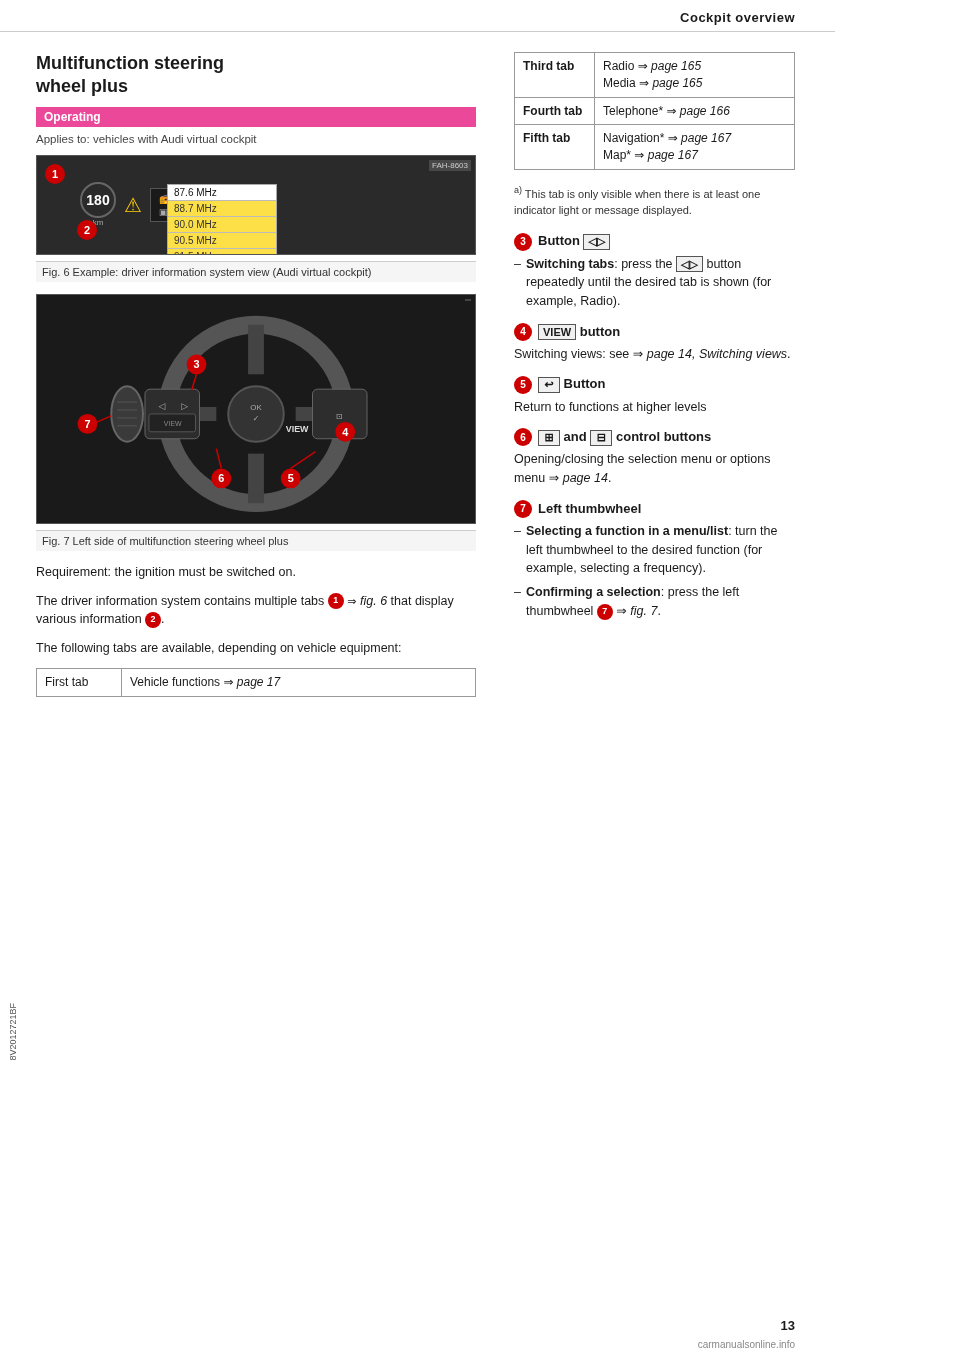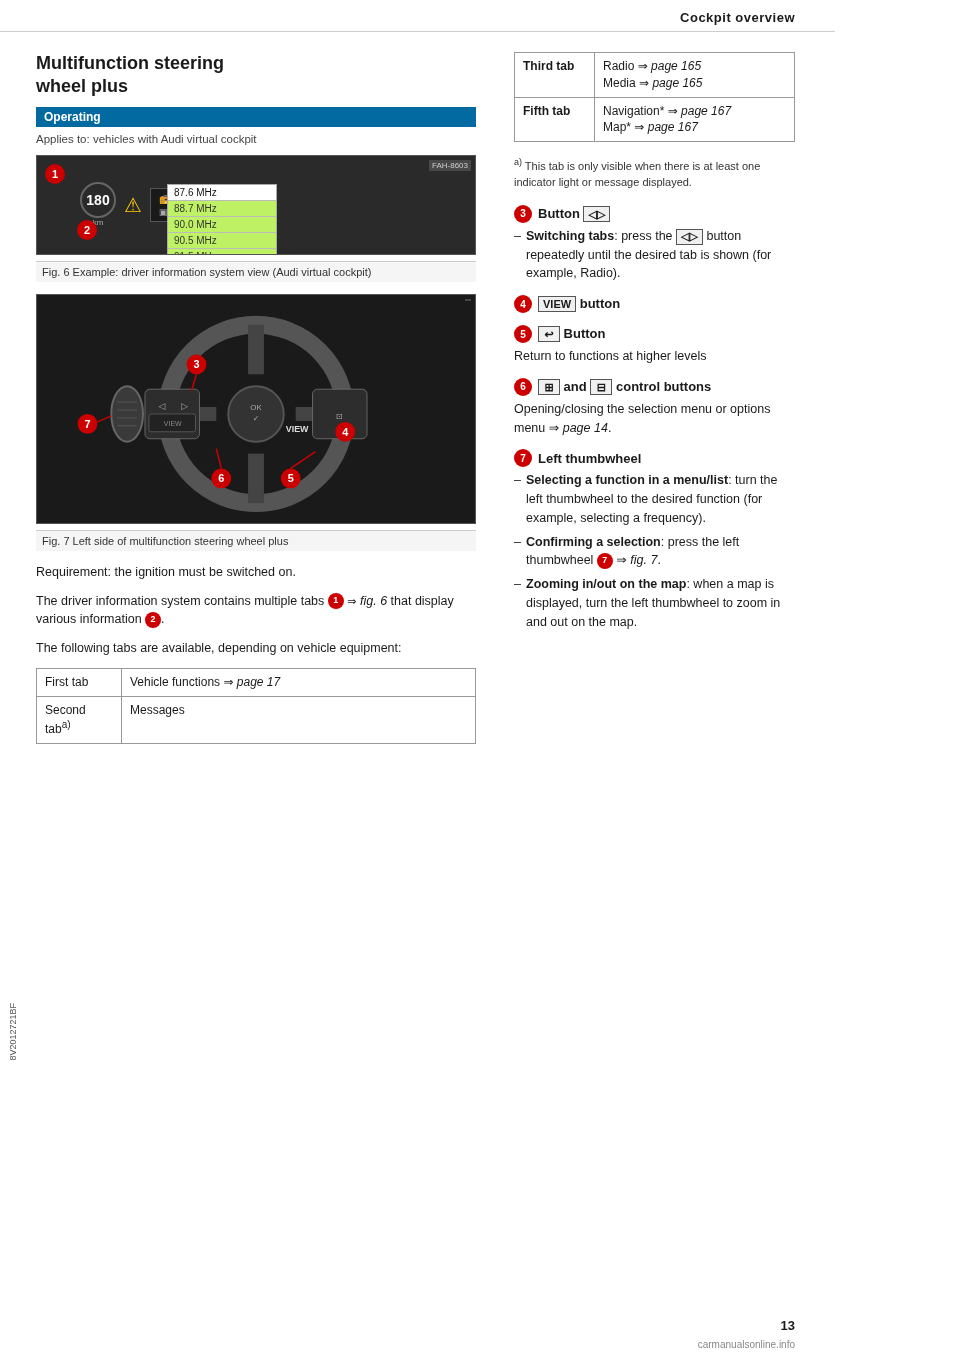--- a/index.html
+++ b/index.html
@@ -56,21 +56,21 @@
     .section-heading {
       font-size: 18px;
       font-weight: bold;
       color: #1a1a1a;
       line-height: 1.3;
       margin-bottom: 8px;
     }
 
     
     .operating-badge {
-      background: #0369a1;
+      background: #ec4899;
       color: #fff;
       font-size: 12px;
       font-weight: bold;
       padding: 3px 8px;
       margin-bottom: 6px;
       display: inline-block;
       width: 100%;
     }
 
     .applies-text {
@@ -340,21 +340,21 @@
                 <span style="color:#66aaff;font-size:10px;">📻</span>
                 <span style="color:#fff;font-size:11px;">87.6M...</span>
               </div>
               <div style="display:flex;align-items:center;gap:6px;">
                 <span style="color:#aaa;font-size:9px;">▣</span>
                 <span style="color:#aaa;font-size:9px;">▣</span>
               </div>
             </div>
           </div>
 
-          <div style="position:absolute;top:28px;left:130px;background:#bef264;border:1px solid #aaa;width:110px;z-index:10;">
+          <div style="position:absolute;top:28px;left:130px;background:#fde047;border:1px solid #aaa;width:110px;z-index:10;">
             <div style="padding:2px 6px;font-size:10px;color:#111;background:#fff;border-bottom:1px solid #bbb;">87.6 MHz</div>
             <div style="padding:2px 6px;font-size:10px;color:#333;border-bottom:1px solid #bbb;">88.7 MHz</div>
             <div style="padding:2px 6px;font-size:10px;color:#333;border-bottom:1px solid #bbb;">90.0 MHz</div>
             <div style="padding:2px 6px;font-size:10px;color:#333;border-bottom:1px solid #bbb;">90.5 MHz</div>
             <div style="padding:2px 6px;font-size:10px;color:#333;border-bottom:1px solid #bbb;">91.5 MHz</div>
 
           </div>
 
           <div style="position:absolute;bottom:14px;left:40px;background:#cc0000;border-radius:50%;width:20px;height:20px;display:flex;align-items:center;justify-content:center;color:#fff;font-size:11px;font-weight:bold;z-index:5;">2</div>
 
@@ -434,38 +434,38 @@
 
       <p class="body-para">The following tabs are available, depending on vehicle equipment:</p>
 
       
       <table class="info-table">
         <tbody>
             <tr>
           <td>First tab</td>
           <td>Vehicle functions ⇒<em> page 17</em></td>
         </tr>
-        <tr>
-          <td>Second<br>tab<sup>a)</sup></td>
-          <td>Messages</td>
-        </tr>
       </tbody>
         </table>
 
     </div>
 
     <div class="right-column">
 
       <table class="right-table">
         <tbody>
             <tr>
           <td>Third tab</td>
           <td>Radio ⇒ <em>page 165</em><br>Media ⇒ <em>page 165</em></td>
         </tr>
         <tr>
+          <td>Fourth tab</td>
+          <td>Telephone* ⇒ <em>page 166</em></td>
+        </tr>
+        <tr>
           <td>Fifth tab</td>
           <td>Navigation* ⇒ <em>page 167</em><br>Map* ⇒ <em>page 167</em></td>
         </tr>
       </tbody>
         </table>
 
       <p class="footnote">
         <sup>a)</sup> This tab is only visible when there is at least one indicator light or message displayed.
       </p>
 
@@ -479,20 +479,23 @@
             <span class="bold-term">Switching tabs</span>: press the <span class="kbd-box">◁▷</span> button repeatedly until the desired tab is shown (for example, Radio).
           </li>
         </ul>
       </div>
 
       <div class="section-item">
         <div class="section-item-title">
           <span class="circle-num">4</span>
           <span><span class="kbd-box">VIEW</span> button</span>
         </div>
+        <p class="section-item-body">
+          Switching views: see ⇒ <em>page 14, Switching views</em>.
+        </p>
       </div>
 
       <div class="section-item">
         <div class="section-item-title">
           <span class="circle-num">5</span>
           <span><span class="kbd-box">↩</span> Button</span>
         </div>
         <p class="section-item-body">Return to functions at higher levels</p>
       </div>
 
@@ -511,23 +514,20 @@
           <span class="circle-num">7</span>
           <span><strong>Left thumbwheel</strong></span>
         </div>
         <ul class="bullet-list">
           <li>
             <span class="bold-term">Selecting a function in a menu/list</span>: turn the left thumbwheel to the desired function (for example, selecting a frequency).
           </li>
           <li>
             <span class="bold-term">Confirming a selection</span>: press the left thumbwheel <span class="inline-circle">7</span> ⇒ <em>fig. 7</em>.
           </li>
-          <li>
-            <span class="bold-term">Zooming in/out on the map</span>: when a map is displayed, turn the left thumbwheel to zoom in and out on the map.
-          </li>
         </ul>
       </div>
 
     </div>
 
   </div>
 
   <div class="left-sidebar-text">
     <span>8V2012721BF</span>
   </div>

